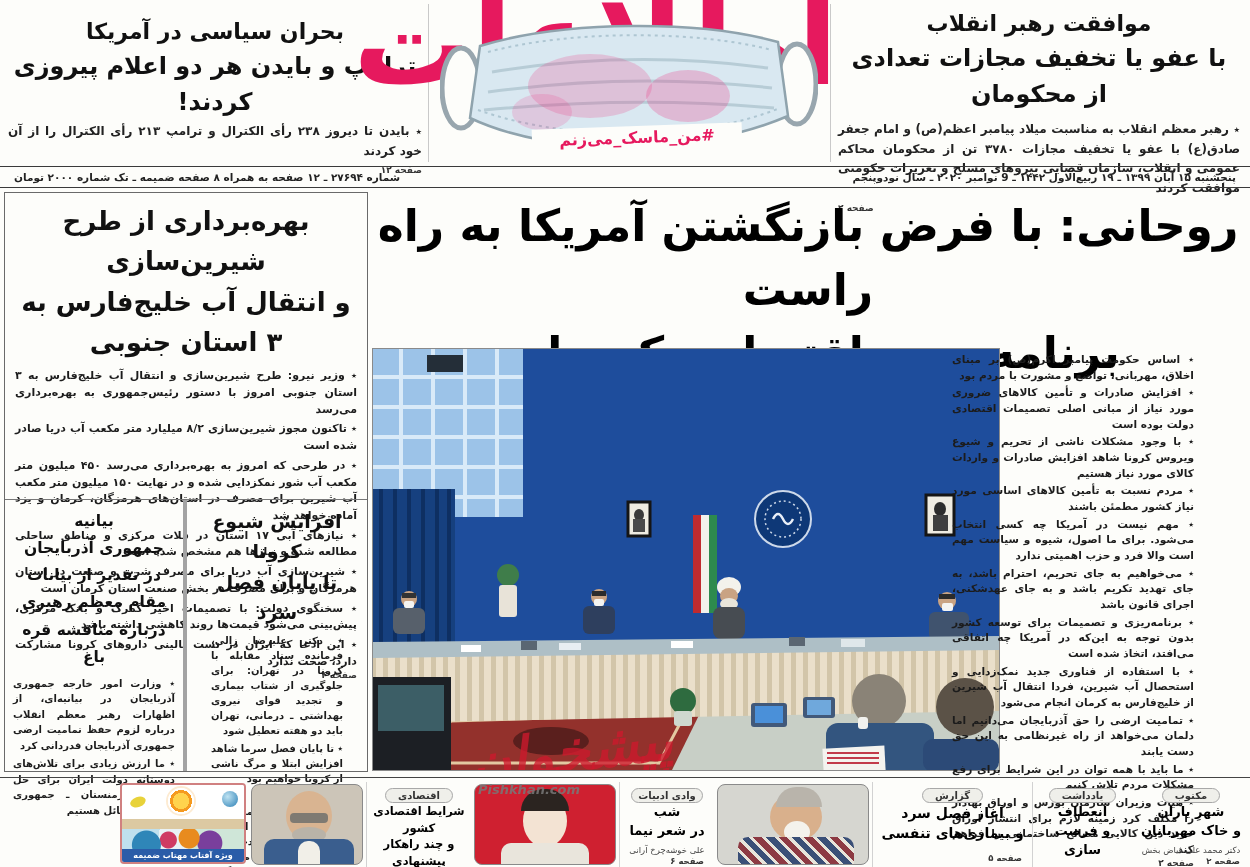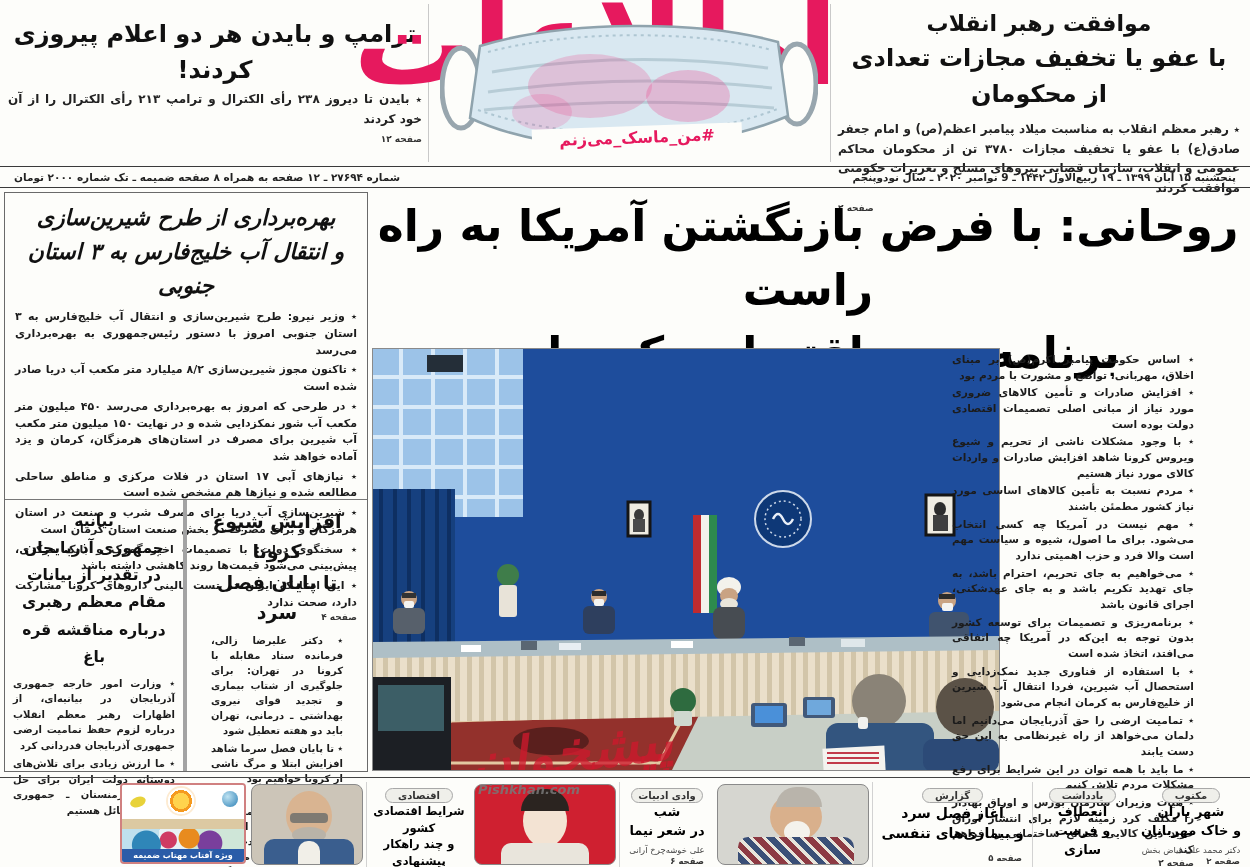--- a/index.html
+++ b/index.html
@@ -27,21 +27,21 @@
 
   
   .dateband { left:0; top:166px; width:1250px; height:22px; border-top:1px solid #3a3a3a;
               border-bottom:1px solid #3a3a3a; display:flex; justify-content:space-between;
               align-items:center; font-size:10.5px; font-weight:bold; color:#222; padding:0 14px; }
 
   
   .leftcol { left:4px; top:192px; width:364px; height:580px; border:1px solid #6a6a6a; background:#fdfdfa; }
   .leftcol .inner { padding:8px 10px 4px; }
   .art-title { font-weight:bold; text-align:center; line-height:1.55; }
-  .water-title { font-size:22px;font-style:italic; }
+  .water-title { font-size:26px; }
   .bl { font-size:11px; font-weight:bold; text-align:justify; line-height:1.52; margin-bottom:3px; color:#1c1c1c; }
   .subrow { position:absolute; left:0; right:0; top:306px; bottom:0; display:flex; border-top:1px solid #777; }
   .corona { width:184px; border-left:4px solid #a3a3a3; padding:6px 24px; }
   .corona .bl { font-size:10px; line-height:1.5; }
   .azer { flex:1; padding:8px 8px; }
   .azer .bl { font-size:10px; line-height:1.55; }
   .corona-title { font-size:19px; line-height:1.6; }
   .azer-title { font-size:15.5px; line-height:1.75; }
 
   
@@ -125,20 +125,21 @@
       <ellipse cx="150" cy="72" rx="62" ry="32" fill="#f0267a" opacity="0.20"></ellipse>
       <ellipse cx="248" cy="82" rx="42" ry="26" fill="#f0267a" opacity="0.24"></ellipse>
       <ellipse cx="102" cy="98" rx="30" ry="18" fill="#f0267a" opacity="0.16"></ellipse>
     </svg>
     <div class="hashtag">#من_ماسک_می‌زنم</div>
   </section>
 
   <div class="abs vrule" style="left:428px; top:4px; height:158px;"></div>
 
   <section class="abs top-article" style="left:8px; top:16px; width:414px;">
+    <div class="t1">بحران سیاسی در آمریکا</div>
     <div class="t2">ترامپ و بایدن هر دو اعلام پیروزی کردند!</div>
     <p class="body" style="margin-top:2px">٭ بایدن تا دیروز ۲۳۸ رأی الکترال و ترامپ ۲۱۳ رأی الکترال را از آن خود کردند</p>
     <div class="pageref" style="text-align:right; margin-top:4px;">صفحه ۱۲</div>
   </section>
 
   <div class="abs dateband">
     <span>پنجشنبه ۱۵ آبان ۱۳۹۹ ـ ۱۹ ربیع‌الاول ۱۴۴۲ ـ 9 نوامبر ۲۰۲۰ ـ سال نودوپنجم</span>
     <span>شماره ۲۷۶۹۴ ـ ۱۲ صفحه به همراه ۸ صفحه ضمیمه ـ تک شماره ۲۰۰۰ تومان</span>
   </div>
 

